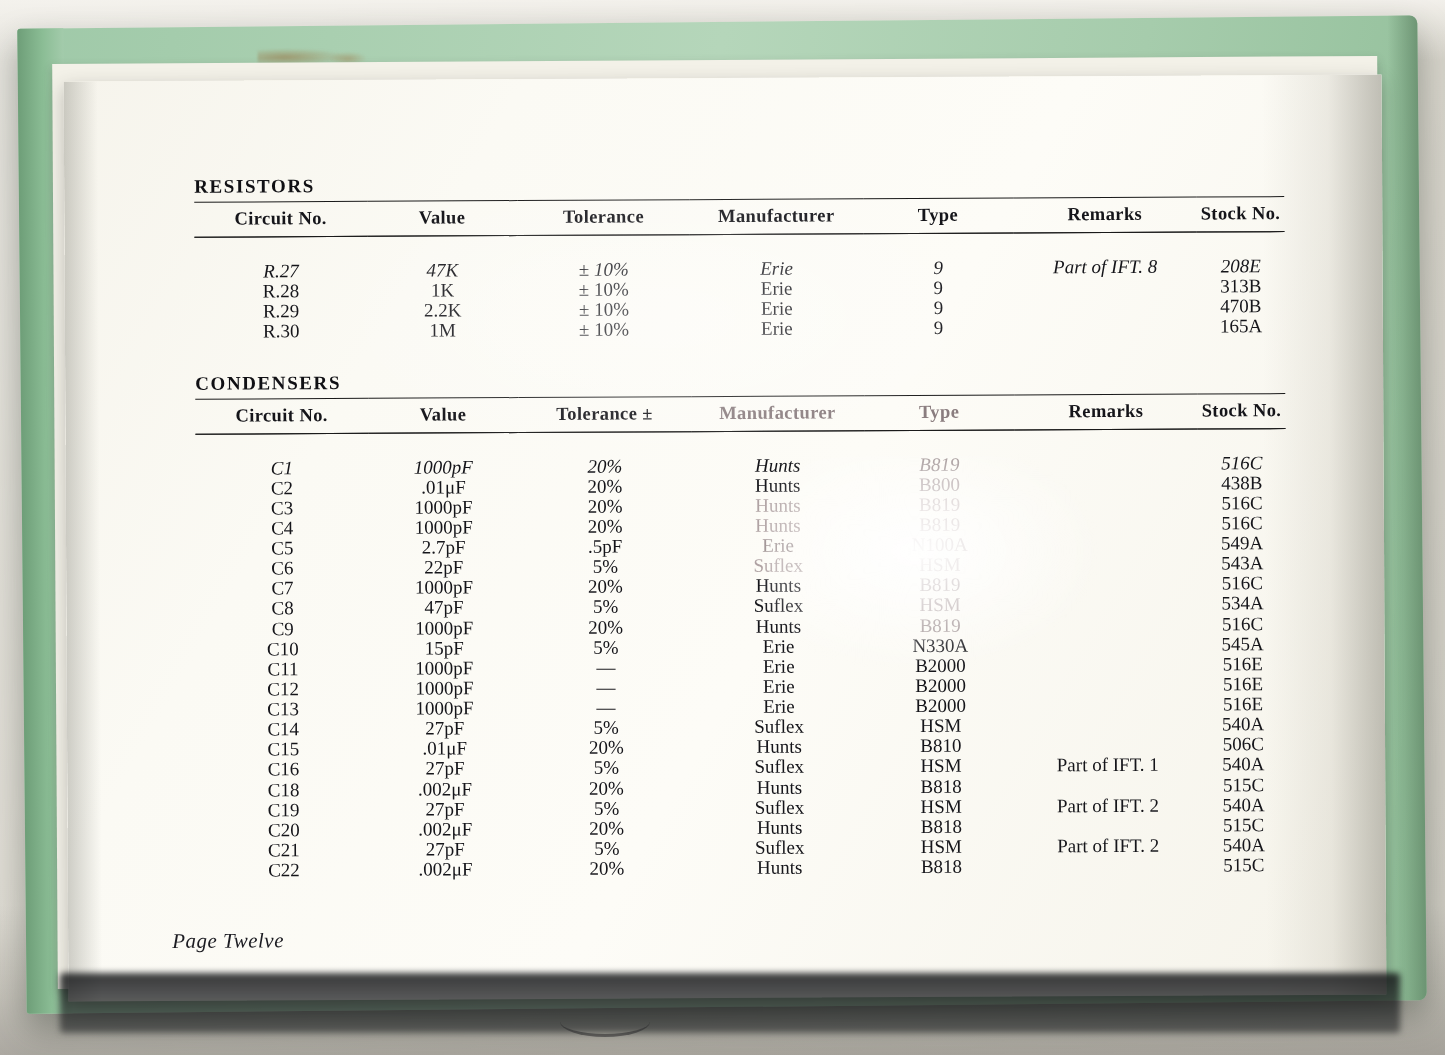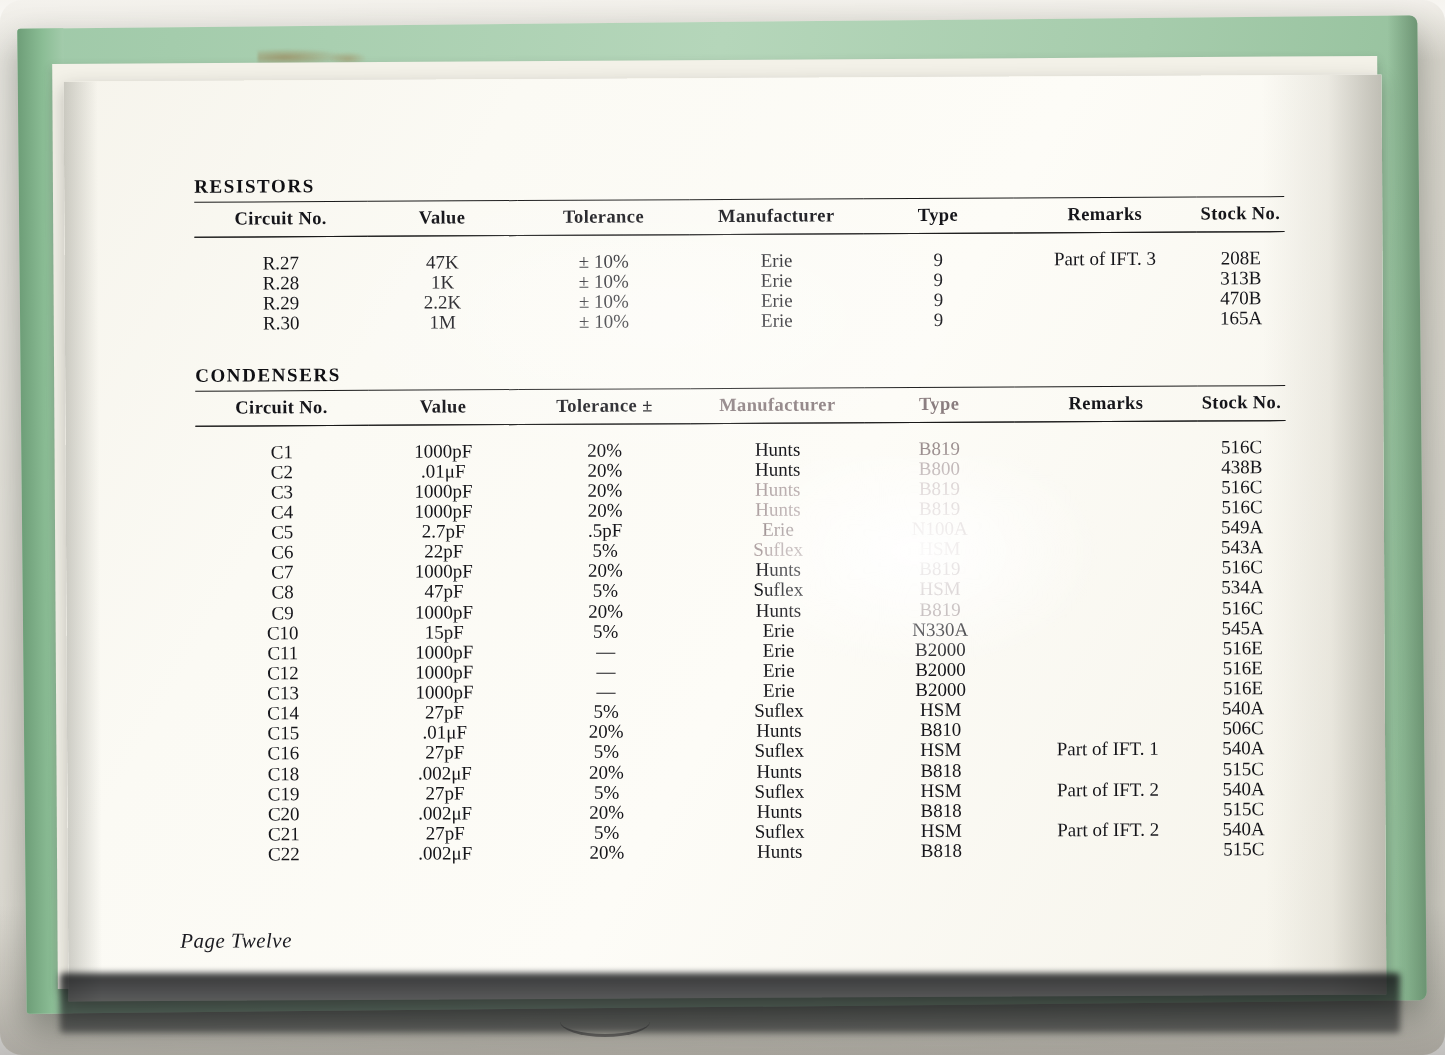--- a/index.html
+++ b/index.html
@@ -12,21 +12,20 @@
     height: 1055px;
     overflow: hidden;
     font-family: "Liberation Serif", serif;
   }
 
   
   .scene {
     position: absolute;
     inset: 0;
     background: linear-gradient(135deg, #e8e6e0 0%, #dedbd3 35%, #d6d3ca 60%, #cfccc3 100%);
-    border-radius: 22px;
   }
   .desk-shadow {
     position: absolute;
     left: 0; right: 0; bottom: 0;
     height: 150px;
     background: linear-gradient(180deg, rgba(150,146,138,0.0) 0%, rgba(120,116,108,0.25) 60%, rgba(100,96,90,0.40) 100%);
   }
   .desk-shadow2 {
     position: absolute;
     left: 0; top: 0; width: 100%; height: 60px;
@@ -153,41 +152,41 @@
     white-space: nowrap;
     letter-spacing: 0.4px;
   }
   table.spec tbody td {
     padding: 0px 4px;
     line-height: 1.06;
     text-align: center;
     white-space: nowrap;
     font-size: 19px;
   }
-  tbody tr:first-child td { padding-top: 16px; }
+  tbody tr:first-child td { padding-top: 24px; font-style: italic; }
 
   .col-circuit { width: 16%; }
   .col-value   { width: 14%; }
   .col-tol     { width: 16%; }
   .col-manu    { width: 16%; }
   .col-type    { width: 14%; }
   .col-remarks { width: 17%; }
   .col-stock   { width: 13%; }
 
   .resistors-block { margin-bottom: 30px; }
 
   
   .fade1 { color: #9c8f90; }
   .fade2 { color: #b0a3a4; }
   .fade3 { color: #c9bdbd; }
   .fade4 { color: #8a7d7f; }
 
   .page-label {
     position: absolute;
-    left: 112px;
+    left: 104px;
     top: 848px;
     font-family: "Liberation Serif", serif;
     font-style: italic;
     font-size: 21px;
     color: #1c1c22;
     letter-spacing: 0.5px;
   }
 
   
   .bottom-dark {
@@ -247,21 +246,21 @@
               <th class="col-stock">Stock No.</th>
             </tr>
           </thead>
           <tbody>
             <tr>
               <td>R.27</td>
               <td>47K</td>
               <td>± 10%</td>
               <td>Erie</td>
               <td>9</td>
-              <td>Part of IFT. 3</td>
+              <td>Part of IFT. 8</td>
               <td>208E</td>
             </tr>
             <tr>
               <td>R.28</td>
               <td>1K</td>
               <td>± 10%</td>
               <td>Erie</td>
               <td>9</td>
               <td></td>
               <td>313B</td>

